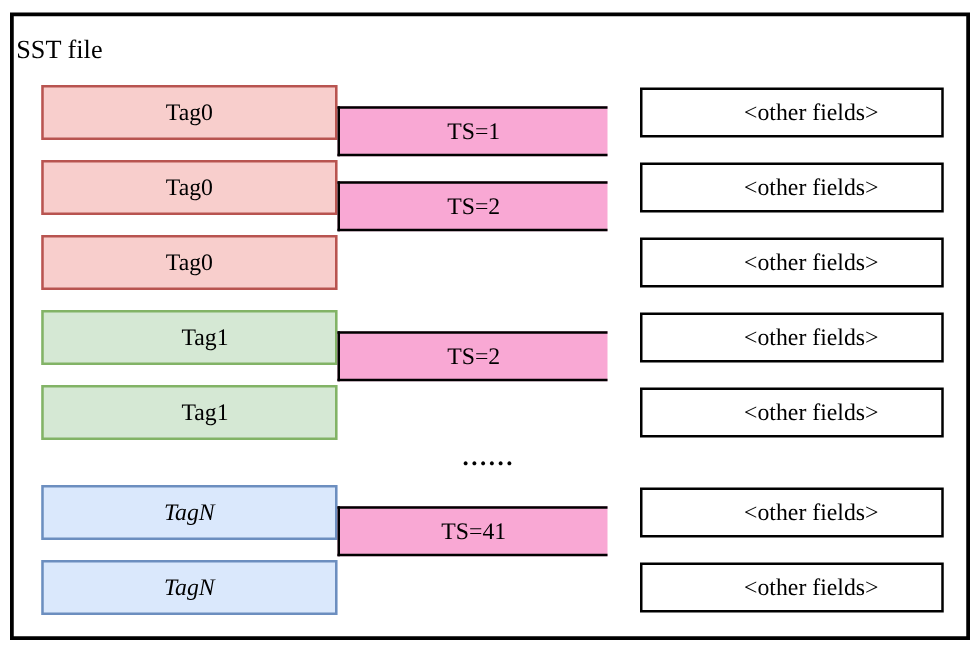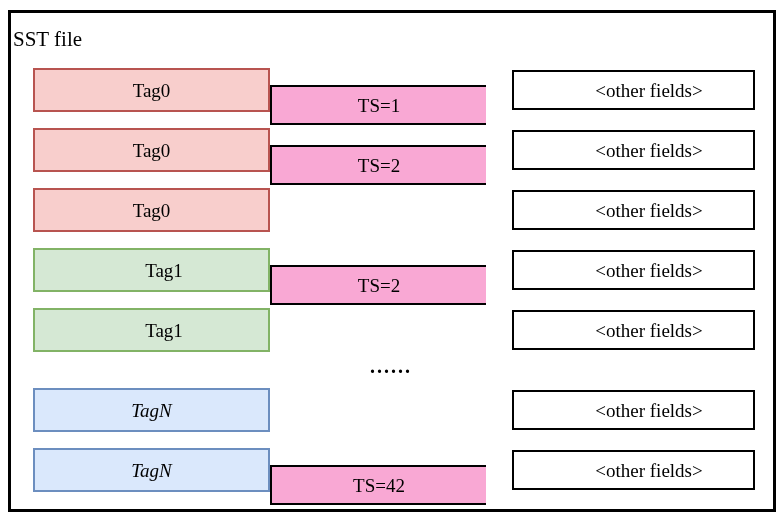--- a/index.html
+++ b/index.html
@@ -138,23 +138,23 @@
 
     <div class="row green" style="top:297px">
       <div class="cell tag-cell">Tag1</div>
       <div class="cell other-cell">&lt;other fields&gt;</div>
     </div>
 
     <div class="dots">......</div>
 
     <div class="row blue" style="top:377px">
       <div class="cell tag-cell">TagN</div>
+      <div class="cell ts-cell">TS=41</div>
       <div class="cell other-cell">&lt;other fields&gt;</div>
     </div>
 
     <div class="row blue" style="top:437px">
       <div class="cell tag-cell">TagN</div>
-      <div class="cell ts-cell">TS=42</div>
       <div class="cell other-cell">&lt;other fields&gt;</div>
     </div>
 
   </div>
 </div>
 
 </body></html>

